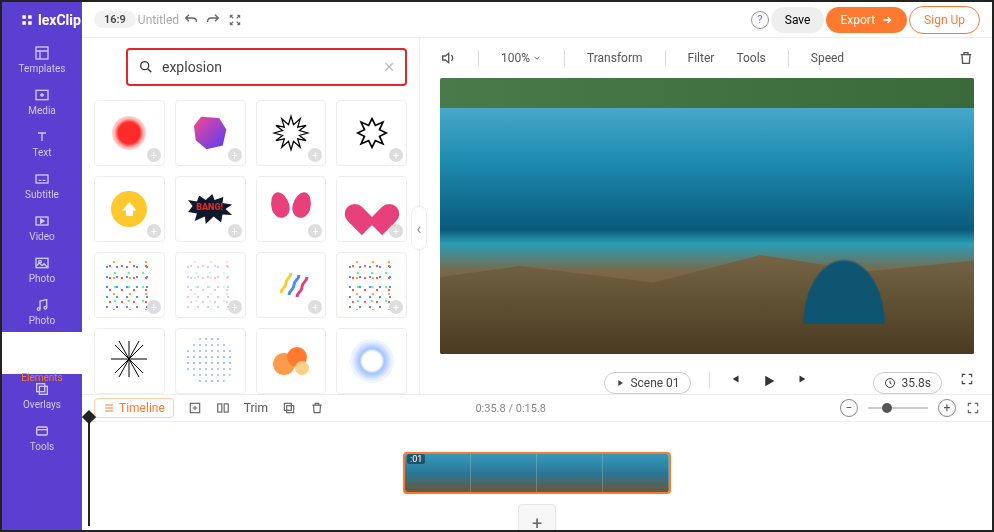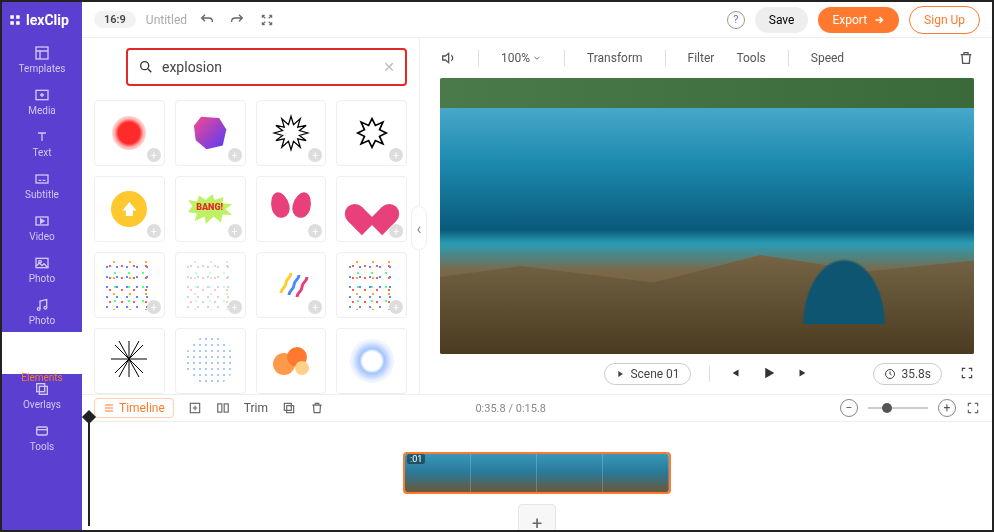--- a/index.html
+++ b/index.html
@@ -1,25 +1,25 @@
 <!DOCTYPE html>
 <html><head>
 <meta charset="utf-8">
 <style>
 * { margin: 0; padding: 0; box-sizing: border-box; font-family: -apple-system, BlinkMacSystemFont, "Segoe UI", Roboto, sans-serif; }
 body { width: 994px; height: 532px; background: #fff; overflow: hidden; border: 2px solid #222; position: relative; }
 
 .sidebar { position: absolute; left: 0; top: 0; width: 80px; height: 100%; background: #5a3fd1; display: flex; flex-direction: column; }
-.logo { height: 36px; display: flex; align-items: center; padding-left: 6px; color: #fff; font-weight: bold; font-size: 14px; }
+.logo { height: 36px; display: flex; align-items: center; padding-left: 18px; color: #fff; font-weight: bold; font-size: 14px; }
 .logo svg { margin-right: 4px; }
 .side-item { display: flex; flex-direction: column; align-items: center; justify-content: center; height: 42px; color: #d0c8f0; font-size: 10px; cursor: pointer; gap: 2px; }
 .side-item.active { background: #fff; color: #ff7a2e; gap: 48px; }
 .side-item svg { width: 16px; height: 16px; }
 
-.topbar { position: absolute; left: 80px; top: 0; right: 0; height: 36px; display: flex; align-items: center; padding: 0 12px; gap: 10px; border-bottom: 1px solid #eee; }
+.topbar { position: absolute; left: 80px; top: 0; right: 0; height: 36px; display: flex; align-items: center; padding: 0 12px; gap: 2px; border-bottom: 1px solid #eee; }
 .ratio-pill { background: #f2f2f2; border-radius: 12px; padding: 2px 10px; font-size: 11px; font-weight: 600; color: #444; }
 .untitled { font-size: 12px; color: #aaa; }
 .tb-icon { width: 20px; height: 20px; display: flex; align-items: center; justify-content: center; cursor: pointer; color: #666; }
 .topbar .spacer { flex: 1; }
 .help-circ { width: 18px; height: 18px; border: 1.5px solid #999; border-radius: 50%; display: flex; align-items: center; justify-content: center; font-size: 11px; color: #8a5ee6; }
 .btn-save { background: #eee; border-radius: 14px; padding: 6px 14px; font-size: 12px; cursor: pointer; }
 .btn-export { background: #ff7a2e; color: #fff; border-radius: 14px; padding: 6px 14px; font-size: 12px; cursor: pointer; display: flex; align-items: center; gap: 6px; }
 .btn-signup { border: 1.5px solid #ff7a2e; color: #ff7a2e; border-radius: 14px; padding: 6px 14px; font-size: 12px; cursor: pointer; }
 
 .elements-panel { position: absolute; left: 80px; top: 36px; width: 338px; height: 356px; padding: 10px 12px 0 12px; border-right: 1px solid #eee; background: #fff; }
@@ -34,21 +34,21 @@
 .preview { position: absolute; left: 420px; top: 36px; right: 0; height: 356px; display: flex; flex-direction: column; }
 .preview-toolbar { height: 40px; display: flex; align-items: center; padding: 0 18px; gap: 22px; font-size: 12px; color: #555; }
 .pt-sep { width: 1px; height: 16px; background: #ddd; }
 .pt-item { cursor: pointer; display: flex; align-items: center; gap: 4px; }
 .zoom-pct { display: flex; align-items: center; gap: 2px; }
 .trash-right { margin-left: auto; }
 .canvas { flex: 1; margin: 0 18px 0 18px; background: linear-gradient(180deg, #5fb8d8 0%, #1e8bb0 30%, #0a5a7a 55%, #2a9db5 60%, #7a6848 70%, #5a4a30 100%); border-radius: 2px; position: relative; overflow: hidden; }
 .arch { position: absolute; right: 60px; bottom: 30px; width: 140px; height: 110px; background: radial-gradient(ellipse at 50% 100%, #0d5570 40%, transparent 42%); }
 .cliff { position: absolute; left: 0; bottom: 0; right: 0; height: 110px; background: linear-gradient(180deg, #7a6a4a, #4a3a20); clip-path: polygon(0 30%, 15% 20%, 40% 35%, 60% 10%, 80% 25%, 100% 15%, 100% 100%, 0 100%); }
 .sky-green { position: absolute; top: 0; left: 0; right: 0; height: 30px; background: linear-gradient(90deg, #4a7a4a, #3a6a3a); }
-.controls { height: 40px; display: flex; align-items: center; justify-content: center; padding: 0 18px; gap: 18px; font-size: 12px; color: #444; position: relative; }
+.controls { height: 40px; display: flex; align-items: flex-start; justify-content: center; padding: 18px 18px; gap: 18px; font-size: 12px; color: #444; position: relative; }
 .scene-pill { border: 1px solid #ccc; border-radius: 14px; padding: 3px 10px; display: flex; align-items: center; gap: 5px; cursor: pointer; }
 .ctrl-icon { cursor: pointer; color: #333; }
 .duration-pill { position: absolute; right: 50px; display: flex; align-items: center; gap: 5px; border: 1px solid #ccc; border-radius: 14px; padding: 3px 10px; }
 .fullscreen { position: absolute; right: 18px; cursor: pointer; }
 
 .timeline-bar { position: absolute; left: 80px; right: 0; top: 392px; height: 28px; border-top: 1px solid #eee; border-bottom: 1px solid #eee; display: flex; align-items: center; padding: 0 12px; gap: 14px; font-size: 12px; color: #555; }
 .tl-tab { color: #ff7a2e; border: 1px solid #ffcfb0; border-radius: 4px; padding: 2px 8px; display: flex; align-items: center; gap: 4px; }
 .tl-icon { cursor: pointer; color: #666; display: flex; align-items: center; }
 .tl-time { margin-left: auto; margin-right: 280px; color: #888; font-size: 11px; }
 .zoom-controls { display: flex; align-items: center; gap: 10px; }
@@ -65,21 +65,21 @@
 .clip-label { position: absolute; left: 2px; top: 0; font-size: 9px; background: rgba(0,0,0,0.4); color: #fff; padding: 0 3px; border-radius: 2px; }
 .add-clip { width: 38px; height: 38px; border: 1px solid #e5e5e5; background: #f7f7f7; border-radius: 4px; display: flex; align-items: center; justify-content: center; font-size: 18px; color: #666; cursor: pointer; }
 .audio-row { margin-top: 8px; border: 1px dashed #8ad0d0; border-radius: 4px; height: 24px; width: 200px; display: flex; align-items: center; justify-content: center; font-size: 11px; color: #555; gap: 6px; cursor: pointer; }
 
 
 .t-redcircle { width: 34px; height: 34px; border-radius: 50%; background: radial-gradient(circle, #ff2a2a 45%, #ffb5b5 60%, #ffe0e0 75%); }
 .t-blob { width: 36px; height: 36px; background: linear-gradient(135deg, #ff4a8a, #4a3aff); clip-path: polygon(25% 5%, 75% 8%, 95% 40%, 85% 85%, 40% 95%, 10% 70%, 5% 30%); }
 .t-burst { width: 42px; height: 42px; }
 .t-yellow { width: 36px; height: 36px; border-radius: 50%; background: #ffc82e; display: flex; align-items: center; justify-content: center; }
 .t-yellow::after { content: ""; width: 14px; height: 14px; background: #fff; clip-path: polygon(50% 0, 100% 60%, 75% 60%, 75% 100%, 25% 100%, 25% 60%, 0 60%); }
-.t-bang { width: 44px; height: 30px; background: #bef264; position: relative; clip-path: polygon(10% 40%, 0 20%, 20% 25%, 25% 5%, 40% 20%, 55% 0, 60% 20%, 80% 10%, 78% 30%, 100% 35%, 85% 50%, 100% 70%, 78% 68%, 75% 95%, 58% 75%, 40% 100%, 38% 75%, 15% 90%, 20% 65%, 0 60%); }
+.t-bang { width: 44px; height: 30px; background: #0f172a; position: relative; clip-path: polygon(10% 40%, 0 20%, 20% 25%, 25% 5%, 40% 20%, 55% 0, 60% 20%, 80% 10%, 78% 30%, 100% 35%, 85% 50%, 100% 70%, 78% 68%, 75% 95%, 58% 75%, 40% 100%, 38% 75%, 15% 90%, 20% 65%, 0 60%); }
 .t-bang span { position: absolute; left: 8px; top: 8px; font-size: 9px; font-weight: 900; color: #e42727; }
 .t-pinkpair { position: relative; width: 40px; height: 34px; }
 .t-pinkpair::before, .t-pinkpair::after { content: ""; position: absolute; width: 18px; height: 26px; background: #e8407a; border-radius: 50% 50% 50% 50% / 60% 60% 40% 40%; }
 .t-pinkpair::before { left: 0; transform: rotate(-15deg); }
 .t-pinkpair::after { right: 0; transform: rotate(15deg); }
 .t-heart { width: 40px; height: 36px; position: relative; }
 .t-heart::before, .t-heart::after { content:""; position:absolute; width:20px; height:30px; background:#e8407a; border-radius:20px 20px 0 0; top:0; }
 .t-heart::before { left:4px; transform:rotate(-45deg); transform-origin:100% 100%; }
 .t-heart::after { left:16px; transform:rotate(45deg); transform-origin:0 100%; }
 .t-confetti { width: 50px; height: 50px; background-image: radial-gradient(#ff5a5a 1.5px, transparent 1.5px), radial-gradient(#5aff8a 1.5px, transparent 1.5px), radial-gradient(#5a8aff 1.5px, transparent 1.5px), radial-gradient(#ffaa2e 1.5px, transparent 1.5px); background-size: 12px 12px, 14px 14px, 10px 10px, 16px 16px; background-position: 0 0, 4px 6px, 8px 2px, 2px 10px; }

